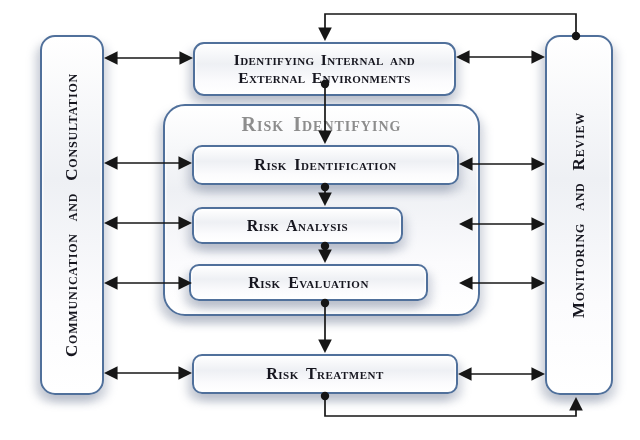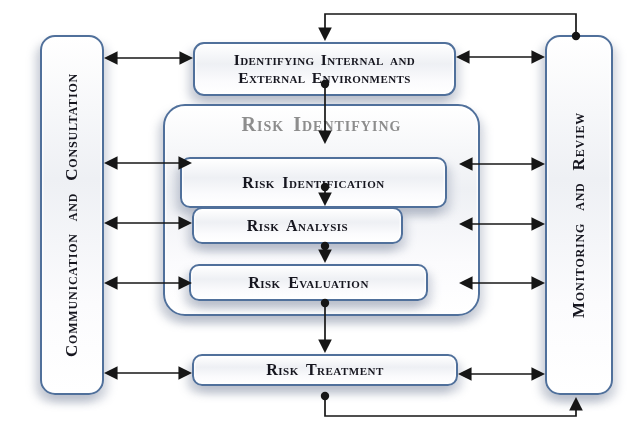--- a/index.html
+++ b/index.html
@@ -89,33 +89,33 @@
 
   <div class="node topbox">
     <span>Identifying Internal and</span>
     <span>External Environments</span>
   </div>
 
   <div class="node container-box">
     <div class="assessment-title">Risk Identifying</div>
   </div>
 
-  <div class="node step" style="left:180px; top:145px; width:267px; height:51px;margin-top:12px;">
+  <div class="node step" style="left:192px; top:145px; width:267px; height:40px;">
     <span>Risk Identification</span>
   </div>
 
   <div class="node step" style="left:192px; top:207px; width:211px; height:37px;">
     <span>Risk Analysis</span>
   </div>
 
   <div class="node step" style="left:189px; top:264px; width:239px; height:37px;">
     <span>Risk Evaluation</span>
   </div>
 
-  <div class="node step" style="left:192px; top:354px; width:266px; height:32px;">
+  <div class="node step" style="left:192px; top:354px; width:266px; height:40px;">
     <span>Risk Treatment</span>
   </div>
 
   <svg class="arrow-layer" viewBox="0 0 640 440">
     <defs>
       <marker id="ah" viewBox="0 0 10 10" refX="8.5" refY="5" markerWidth="8" markerHeight="8" orient="auto-start-reverse">
         <path d="M0,0 L10,5 L0,10 z" fill="#161616"></path>
       </marker>
       <marker id="dot" viewBox="0 0 10 10" refX="5" refY="5" markerWidth="5.5" markerHeight="5.5">
         <circle cx="5" cy="5" r="4.5" fill="#161616"></circle>

